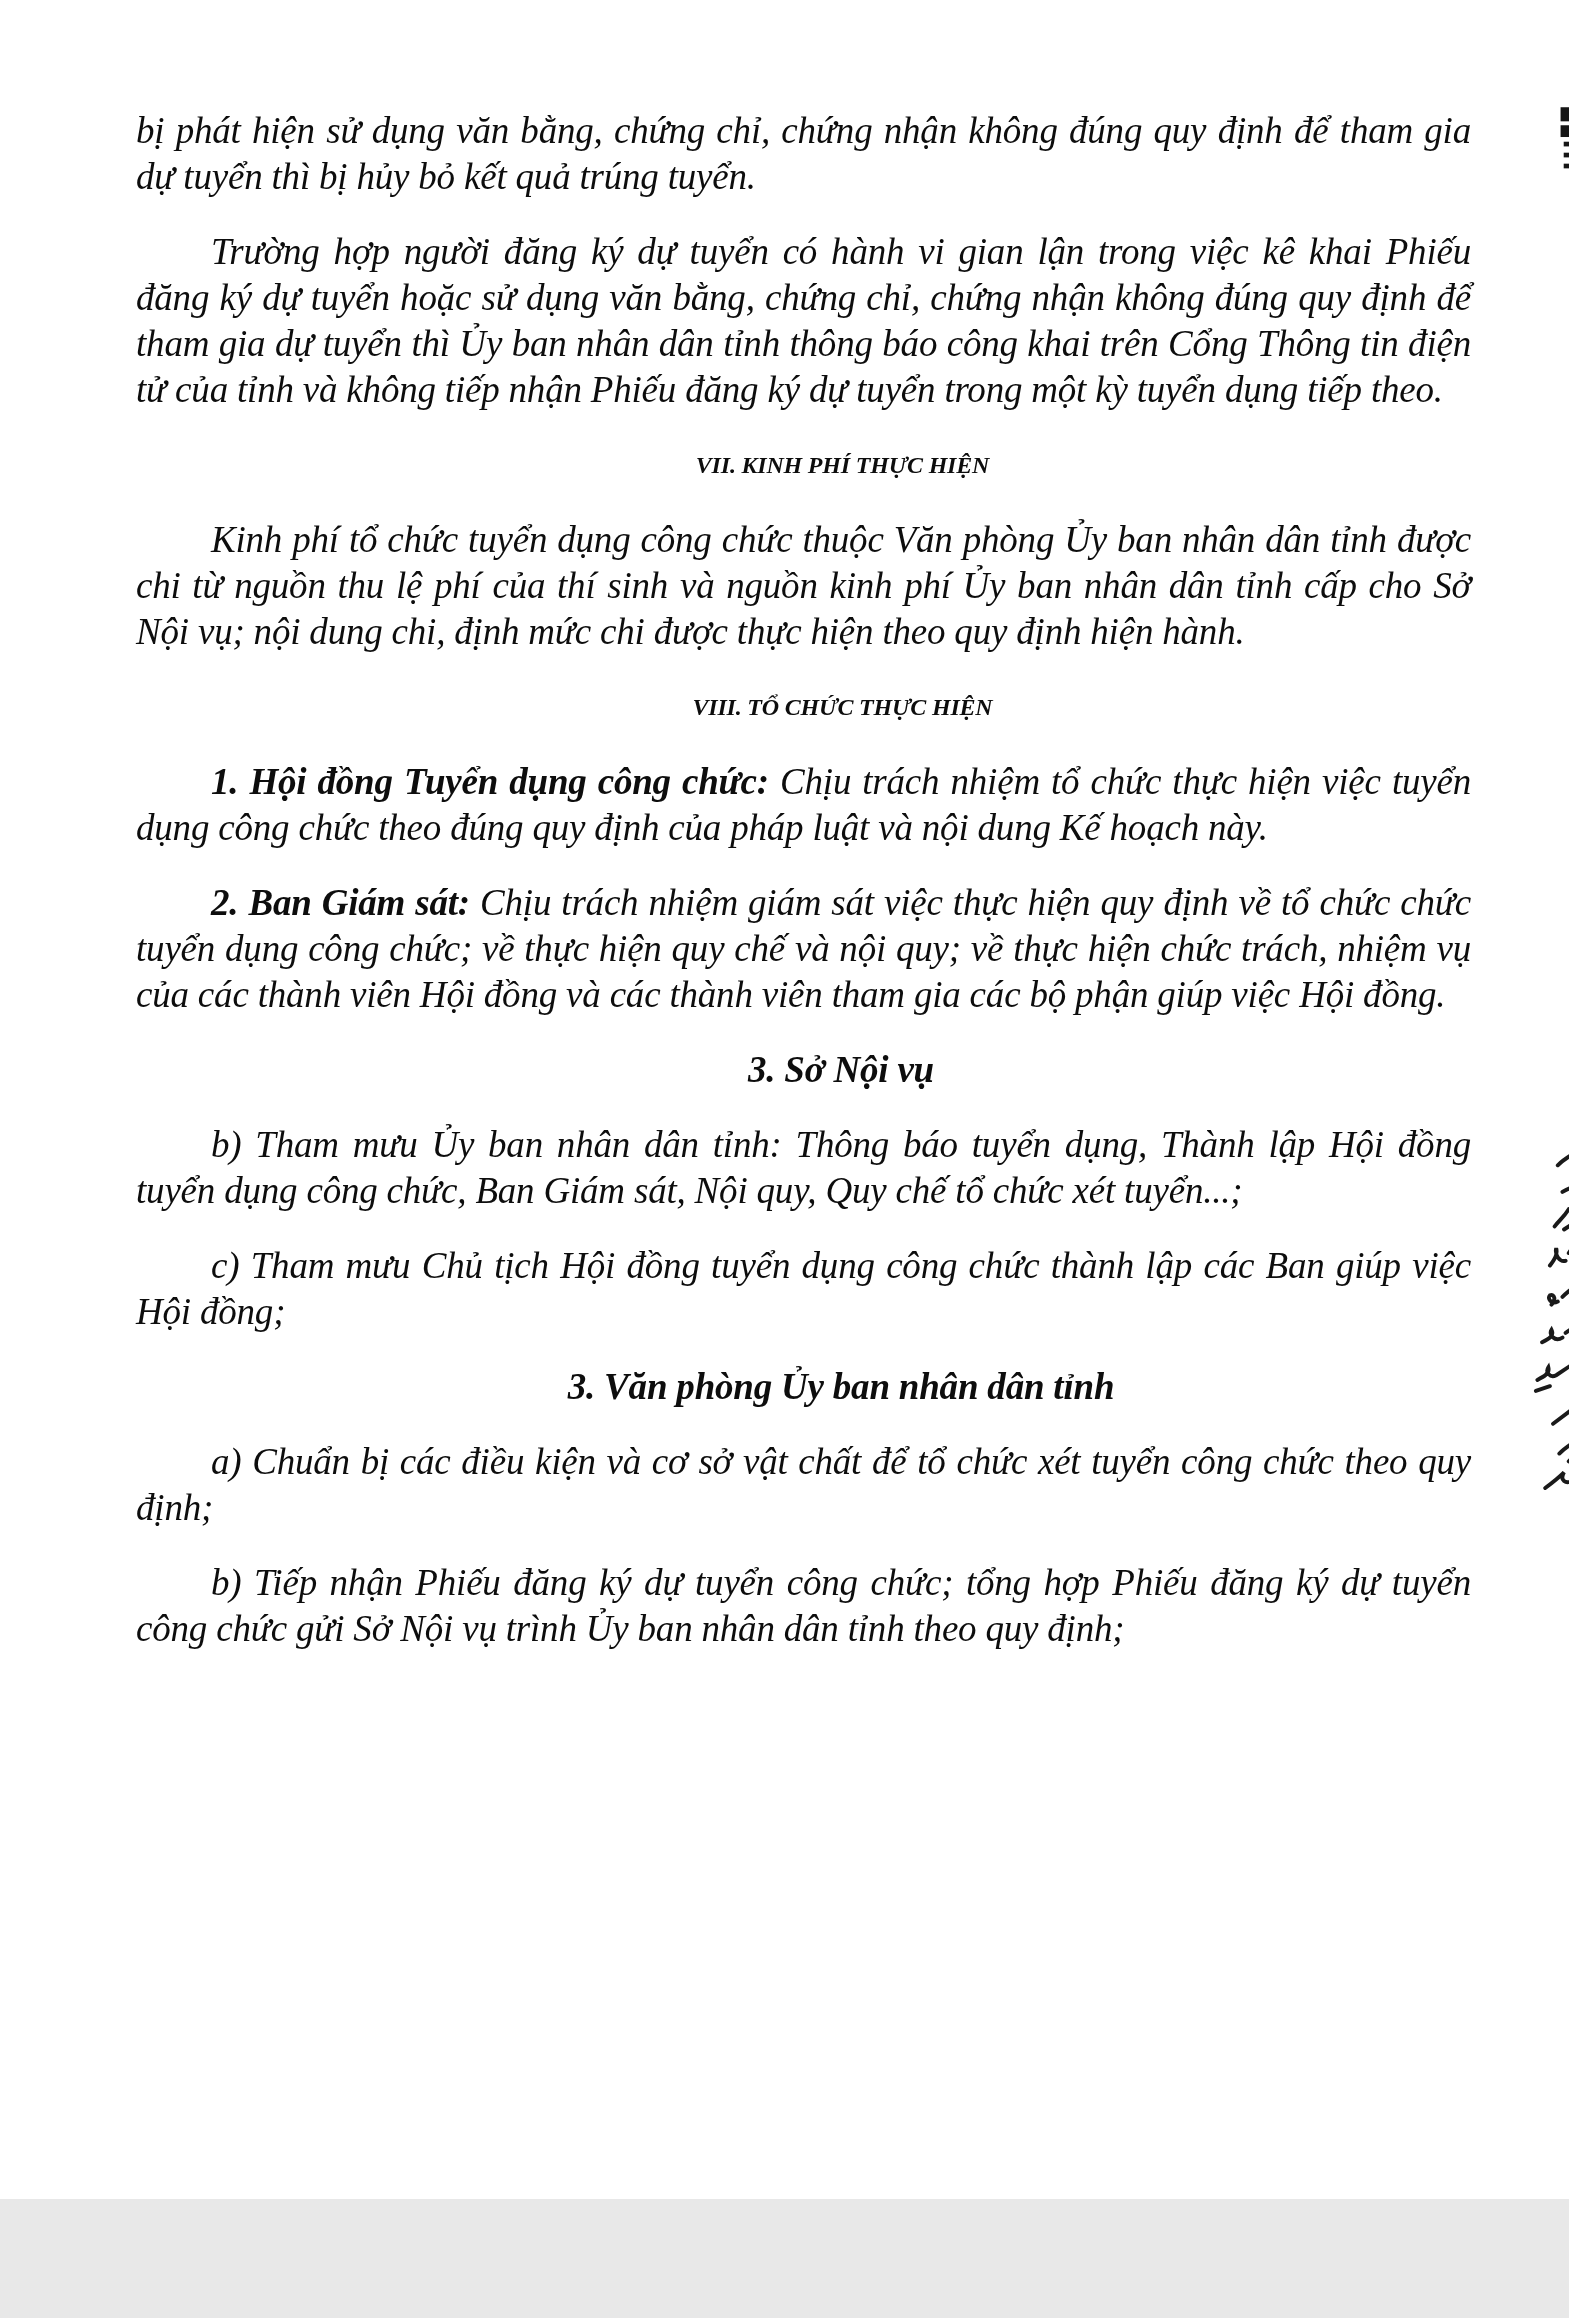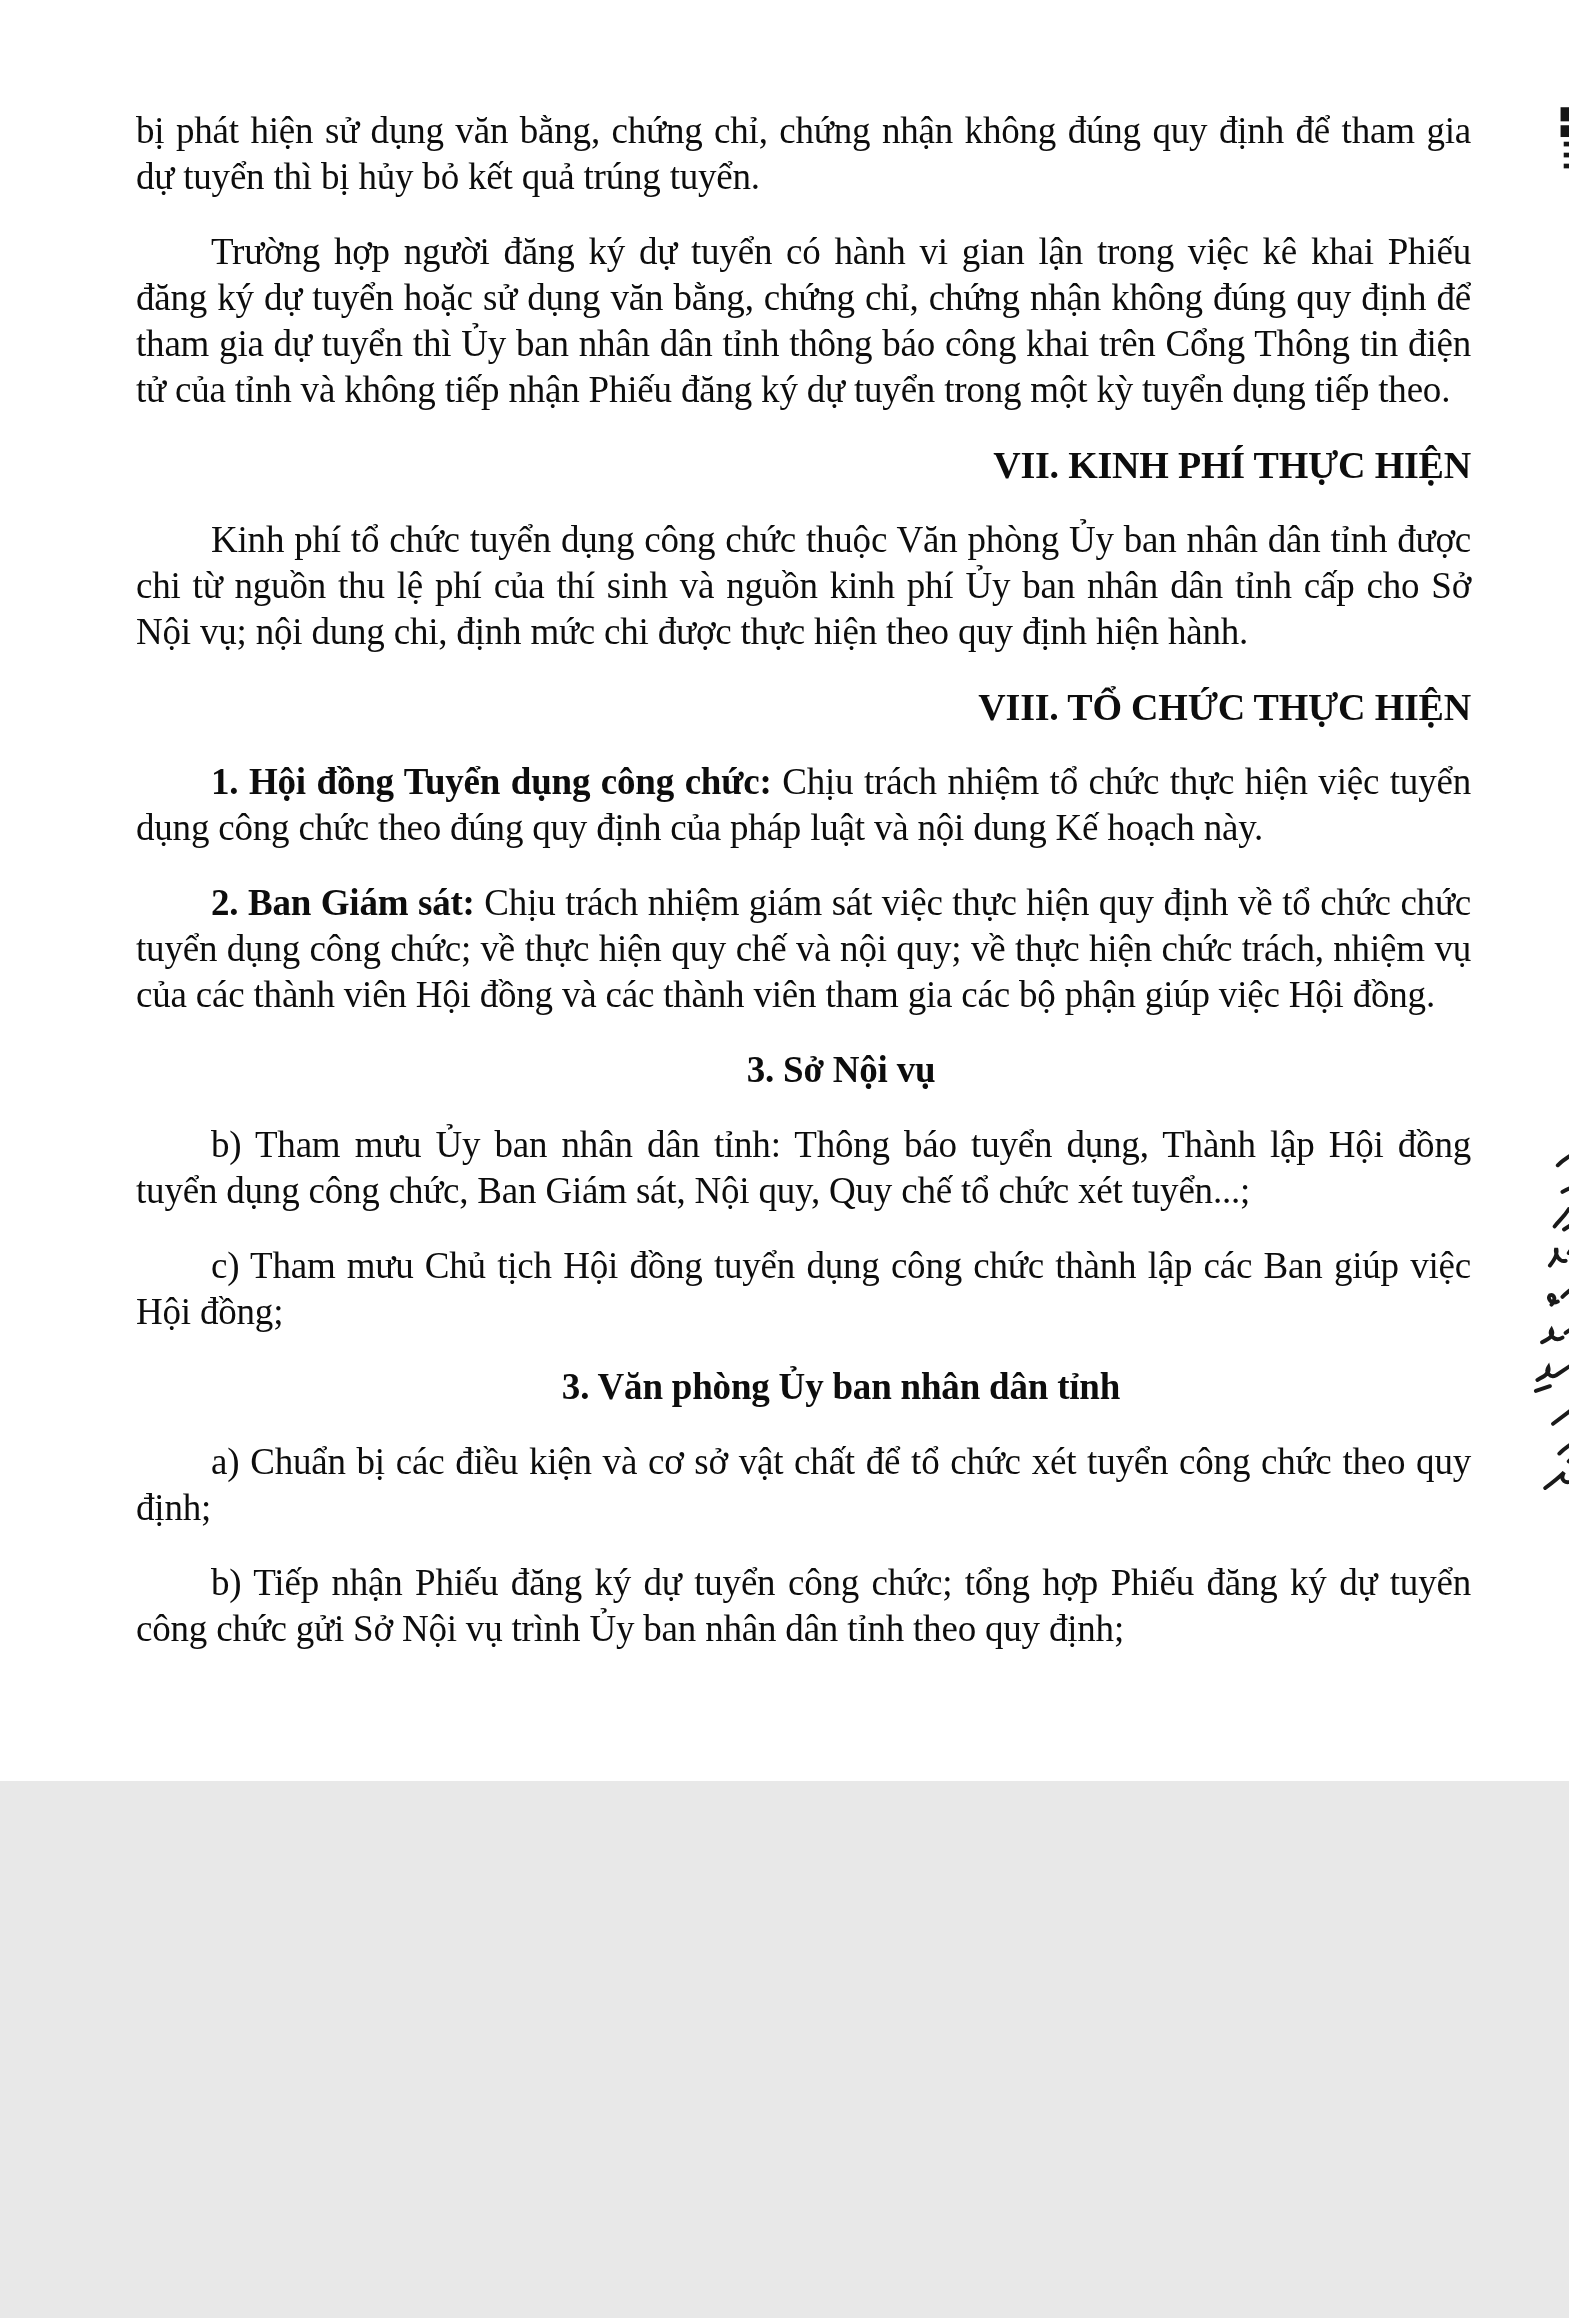--- a/index.html
+++ b/index.html
@@ -7,45 +7,46 @@
     --ink:#0d0d0d;
   }
   html,body{margin:0;padding:0;}
   body{
     width:1570px;height:2319px;
     background:#e8e8e8;
     font-family:"Liberation Serif","DejaVu Serif",serif;
   }
   .page{
     position:relative;
-    width:1570px;height:1781px;
+    width:1570px;height:2199px;
     background:var(--paper,#ffffff);
     color:var(--ink,#0d0d0d);
     overflow:hidden;
+    font-style:italic;
   }
   .content{
     position:absolute;
     left:136px; top:108px;
     width:1335px;
     text-align:justify;
     font-size:37px;
     line-height:46px;
     letter-spacing:-0.2px;
   }
   .para{
     margin:0 0 29px 0;
     text-indent:75px;
   }
   .para.no-indent{ text-indent:0; }
   .heading{
     margin:4.7px 0 29px 0;
     text-indent:78px;
     font-weight:bold;
-    font-size:38px;
-    text-align:right;
+    font-size:24px;
+    text-align:center;
   }
   .subheading{
     margin:0 0 29px 0;
     text-indent:75px;
     font-weight:bold;
     text-align:center;
   }
   .lead{ font-weight:bold;margin-top:8px; }
   .page-number{
     position:absolute;

